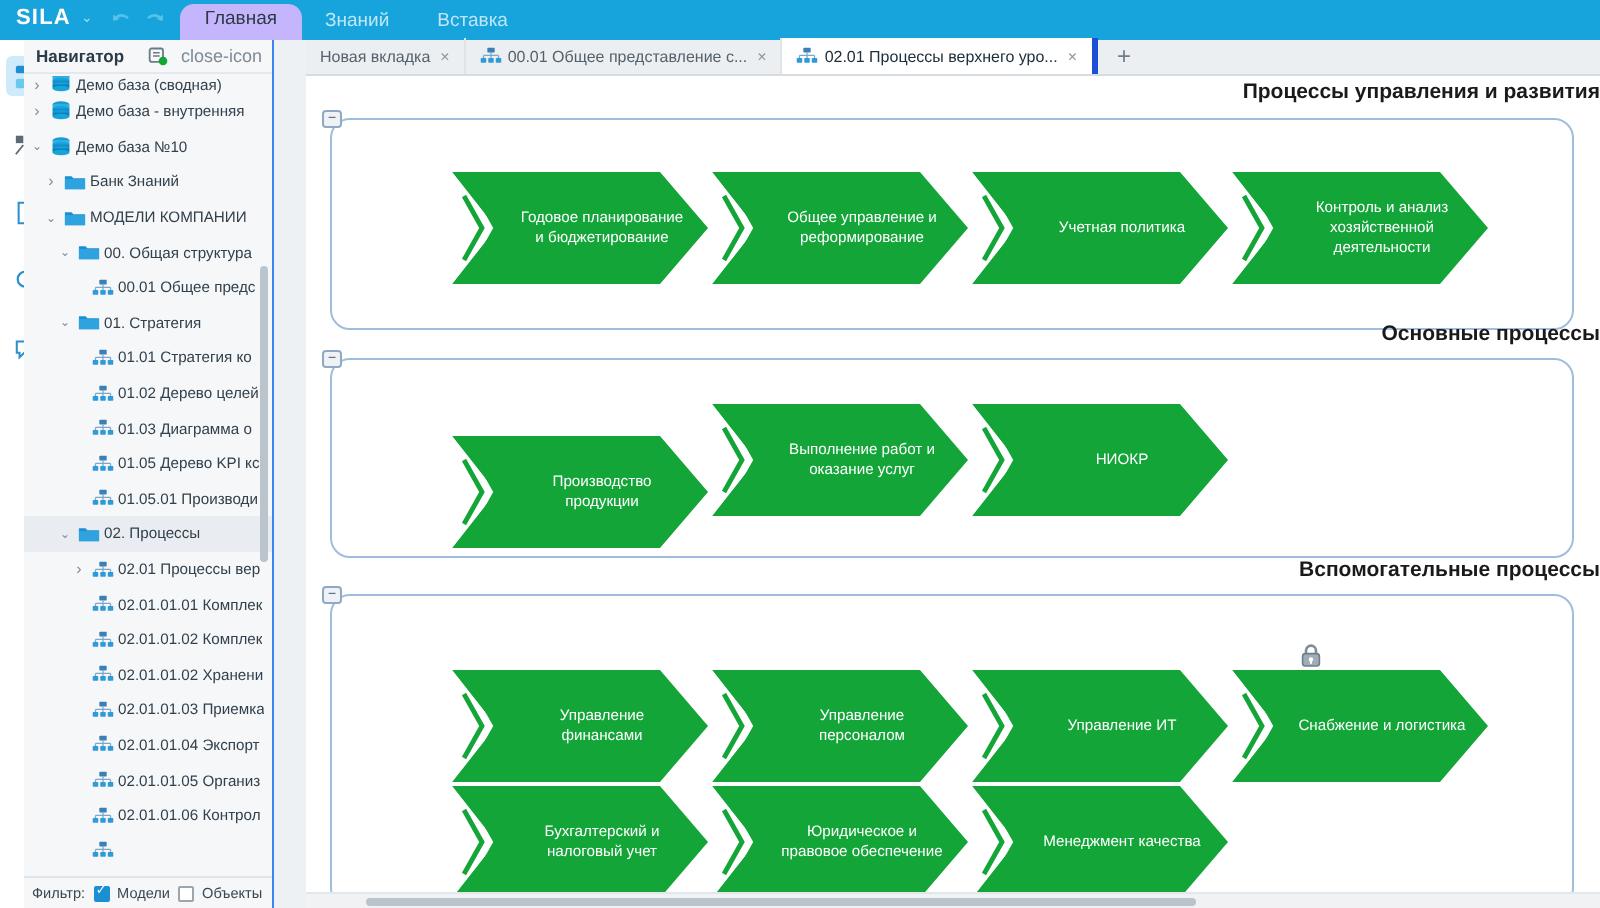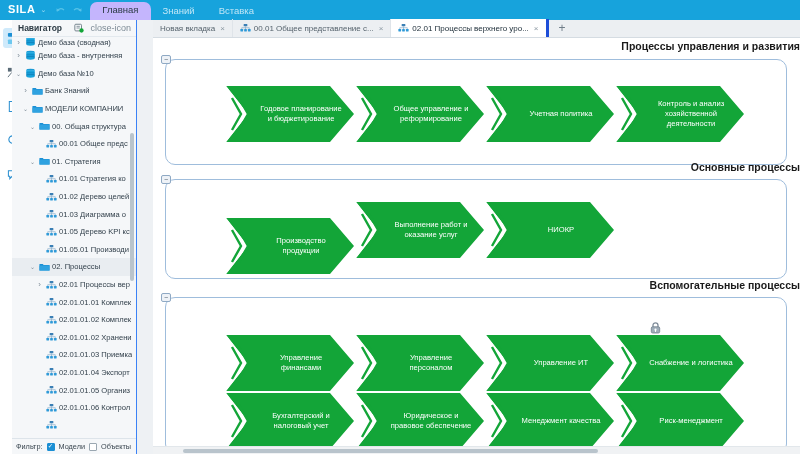--- a/index.html
+++ b/index.html
@@ -707,28 +707,19 @@
         </div>
         <div class="chev" style="left: 320px; top: 95px;">
           <svg width="128" height="56" viewBox="0 0 128 56">
             <path d="M0 0 H104 L128 28 L104 56 H0 L22 28 Z" fill="#13A538"></path>
             <path d="M0 0 L22 28 L0 56 Z" fill="#ffffff"></path>
             <path d="M6 12 L15 28 L6 44" stroke="#13A538" stroke-width="2.4" fill="none"></path>
             <path d="M13 12 L22 28 L13 44" stroke="#13A538" stroke-width="2.4" fill="none"></path>
           </svg>
           <div class="ctext">Менеджмент качества</div>
         </div>
-        <div class="chev" style="left: 450px; top: 95px;">
-          <svg width="128" height="56" viewBox="0 0 128 56">
-            <path d="M0 0 H104 L128 28 L104 56 H0 L22 28 Z" fill="#13A538"></path>
-            <path d="M0 0 L22 28 L0 56 Z" fill="#ffffff"></path>
-            <path d="M6 12 L15 28 L6 44" stroke="#13A538" stroke-width="2.4" fill="none"></path>
-            <path d="M13 12 L22 28 L13 44" stroke="#13A538" stroke-width="2.4" fill="none"></path>
-          </svg>
-          <div class="ctext">Риск-менеджмент</div>
-        </div>
       </div>
     </div>
 
   <div class="hscroll-track">
     <div class="hscroll-thumb"></div>
   </div>
 </div>
 
 </body></html>

